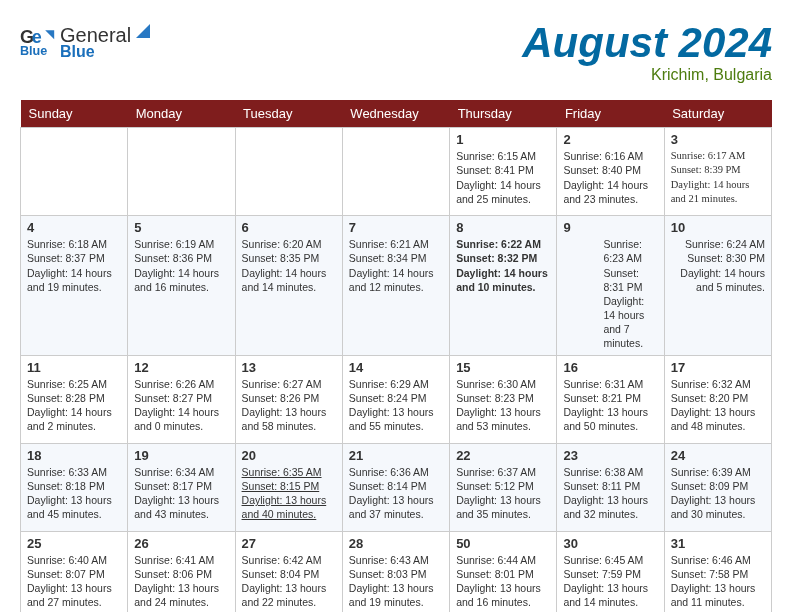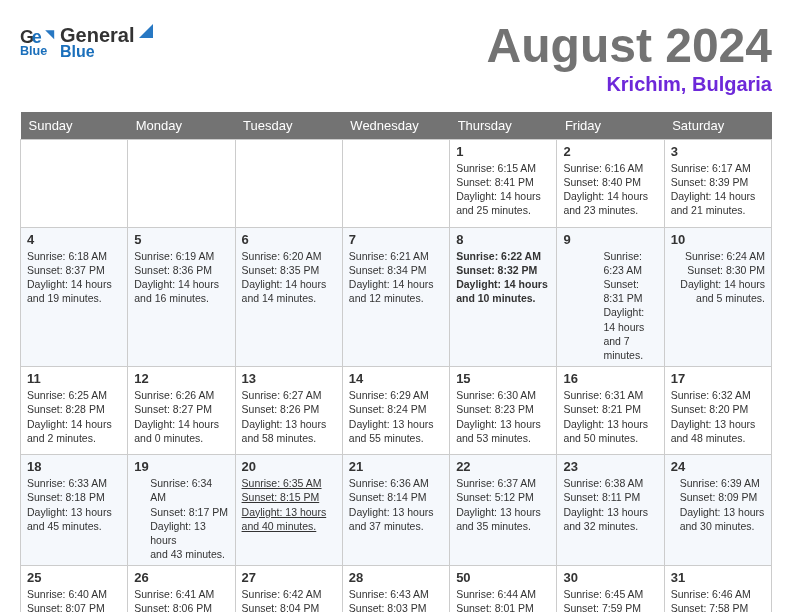--- a/index.html
+++ b/index.html
@@ -22,37 +22,37 @@
     }
     .logo-icon {
       width: 36px;
       height: 36px;
       margin-right: 4px;
     }
     .title-area {
       text-align: right;
     }
     .month-year {
-      font-size: 48px;
+      font-size: 42px;
       font-weight: bold;
-      color: #737373;
+      color: #0369a1;
       line-height: 1.1;
+      font-style: italic;
     }
     .location {
-      font-size: 20px;
-      color: #6d28d9;
-      font-weight: bold;
+      font-size: 16px;
+      color: #4d7c0f;
     }
     .calendar-table {
       width: 100%;
       border-collapse: collapse;
       table-layout: fixed;
     }
     .calendar-table th {
-      background-color: #737373;
+      background-color: #7f1d1d;
       color: #fff;
       text-align: left;
       padding: 6px 8px;
       font-size: 13px;
       font-weight: normal;
     }
     .calendar-table td {
       border: 1px solid #ccc;
       vertical-align: top;
       padding: 4px 6px;
@@ -98,21 +98,21 @@
 <div class="header-area">
   <div class="logo">
     <svg class="logo-icon" viewBox="0 0 40 40">
       <text x="0" y="22" font-size="20" font-weight="bold" fill="#333">G</text>
       <text x="13" y="22" font-size="20" font-weight="bold" fill="#1a6fbb">e</text>
       <polygon points="28,8 38,8 38,18" fill="#2878c3"></polygon>
       <text x="0" y="36" font-size="14" font-weight="bold" fill="#1a6fbb">Blue</text>
     </svg>
     <div>
       <div style="display:flex; align-items:baseline;">
-        <span style="font-size:20px;font-weight:bold;color:#333;">General</span>
+        <span style="font-size:20px;font-weight:normal;color:#333;">General</span>
         <svg width="22" height="22" viewBox="0 0 22 22" style="margin: 0 1px;">
           <polygon points="4,18 18,18 18,4" fill="#2878c3"></polygon>
         </svg>
       </div>
       <div style="font-size:16px;font-weight:bold;color:#1a6fbb;margin-top:-4px;">Blue</div>
     </div>
   </div>
   <div class="title-area">
     <div class="month-year">August 2024</div>
     <div class="location">Krichim, Bulgaria</div>
@@ -146,21 +146,21 @@
         </td>
         <td>
           <div class="day-number">2</div>
           <div class="day-info" style="white-space: pre-line;">Sunrise: 6:16 AM
 Sunset: 8:40 PM
 Daylight: 14 hours
 and 23 minutes.</div>
         </td>
         <td>
           <div class="day-number">3</div>
-          <div class="day-info" style="white-space: pre-line;">Sunrise: 6:17 AM
+          <div class="day-info" style="white-space: pre-line; font-family: Liberation Serif, serif;">Sunrise: 6:17 AM
 Sunset: 8:39 PM
 Daylight: 14 hours
 and 21 minutes.</div>
         </td>
       </tr>
       <tr>
         <td>
           <div class="day-number">4</div>
           <div class="day-info" style="white-space: pre-line;">Sunrise: 6:18 AM
 Sunset: 8:37 PM
@@ -264,21 +264,21 @@
       <tr>
         <td>
           <div class="day-number">18</div>
           <div class="day-info" style="white-space: pre-line;">Sunrise: 6:33 AM
 Sunset: 8:18 PM
 Daylight: 13 hours
 and 45 minutes.</div>
         </td>
         <td>
           <div class="day-number">19</div>
-          <div class="day-info" style="white-space: pre-line; margin-left: 16px;">Sunrise: 6:34 AM
+          <div class="day-info" style="white-space: pre-line;">Sunrise: 6:34 AM
 Sunset: 8:17 PM
 Daylight: 13 hours
 and 43 minutes.</div>
         </td>
         <td>
           <div class="day-number">20</div>
           <div class="day-info" style="white-space: pre-line; text-decoration: underline;">Sunrise: 6:35 AM
 Sunset: 8:15 PM
 Daylight: 13 hours
 and 40 minutes.</div>
@@ -299,21 +299,21 @@
         </td>
         <td>
           <div class="day-number">23</div>
           <div class="day-info" style="white-space: pre-line;">Sunrise: 6:38 AM
 Sunset: 8:11 PM
 Daylight: 13 hours
 and 32 minutes.</div>
         </td>
         <td>
           <div class="day-number">24</div>
-          <div class="day-info" style="white-space: pre-line; margin-left: 9px;">Sunrise: 6:39 AM
+          <div class="day-info" style="white-space: pre-line;">Sunrise: 6:39 AM
 Sunset: 8:09 PM
 Daylight: 13 hours
 and 30 minutes.</div>
         </td>
       </tr>
       <tr>
         <td>
           <div class="day-number">25</div>
           <div class="day-info" style="white-space: pre-line;">Sunrise: 6:40 AM
 Sunset: 8:07 PM

